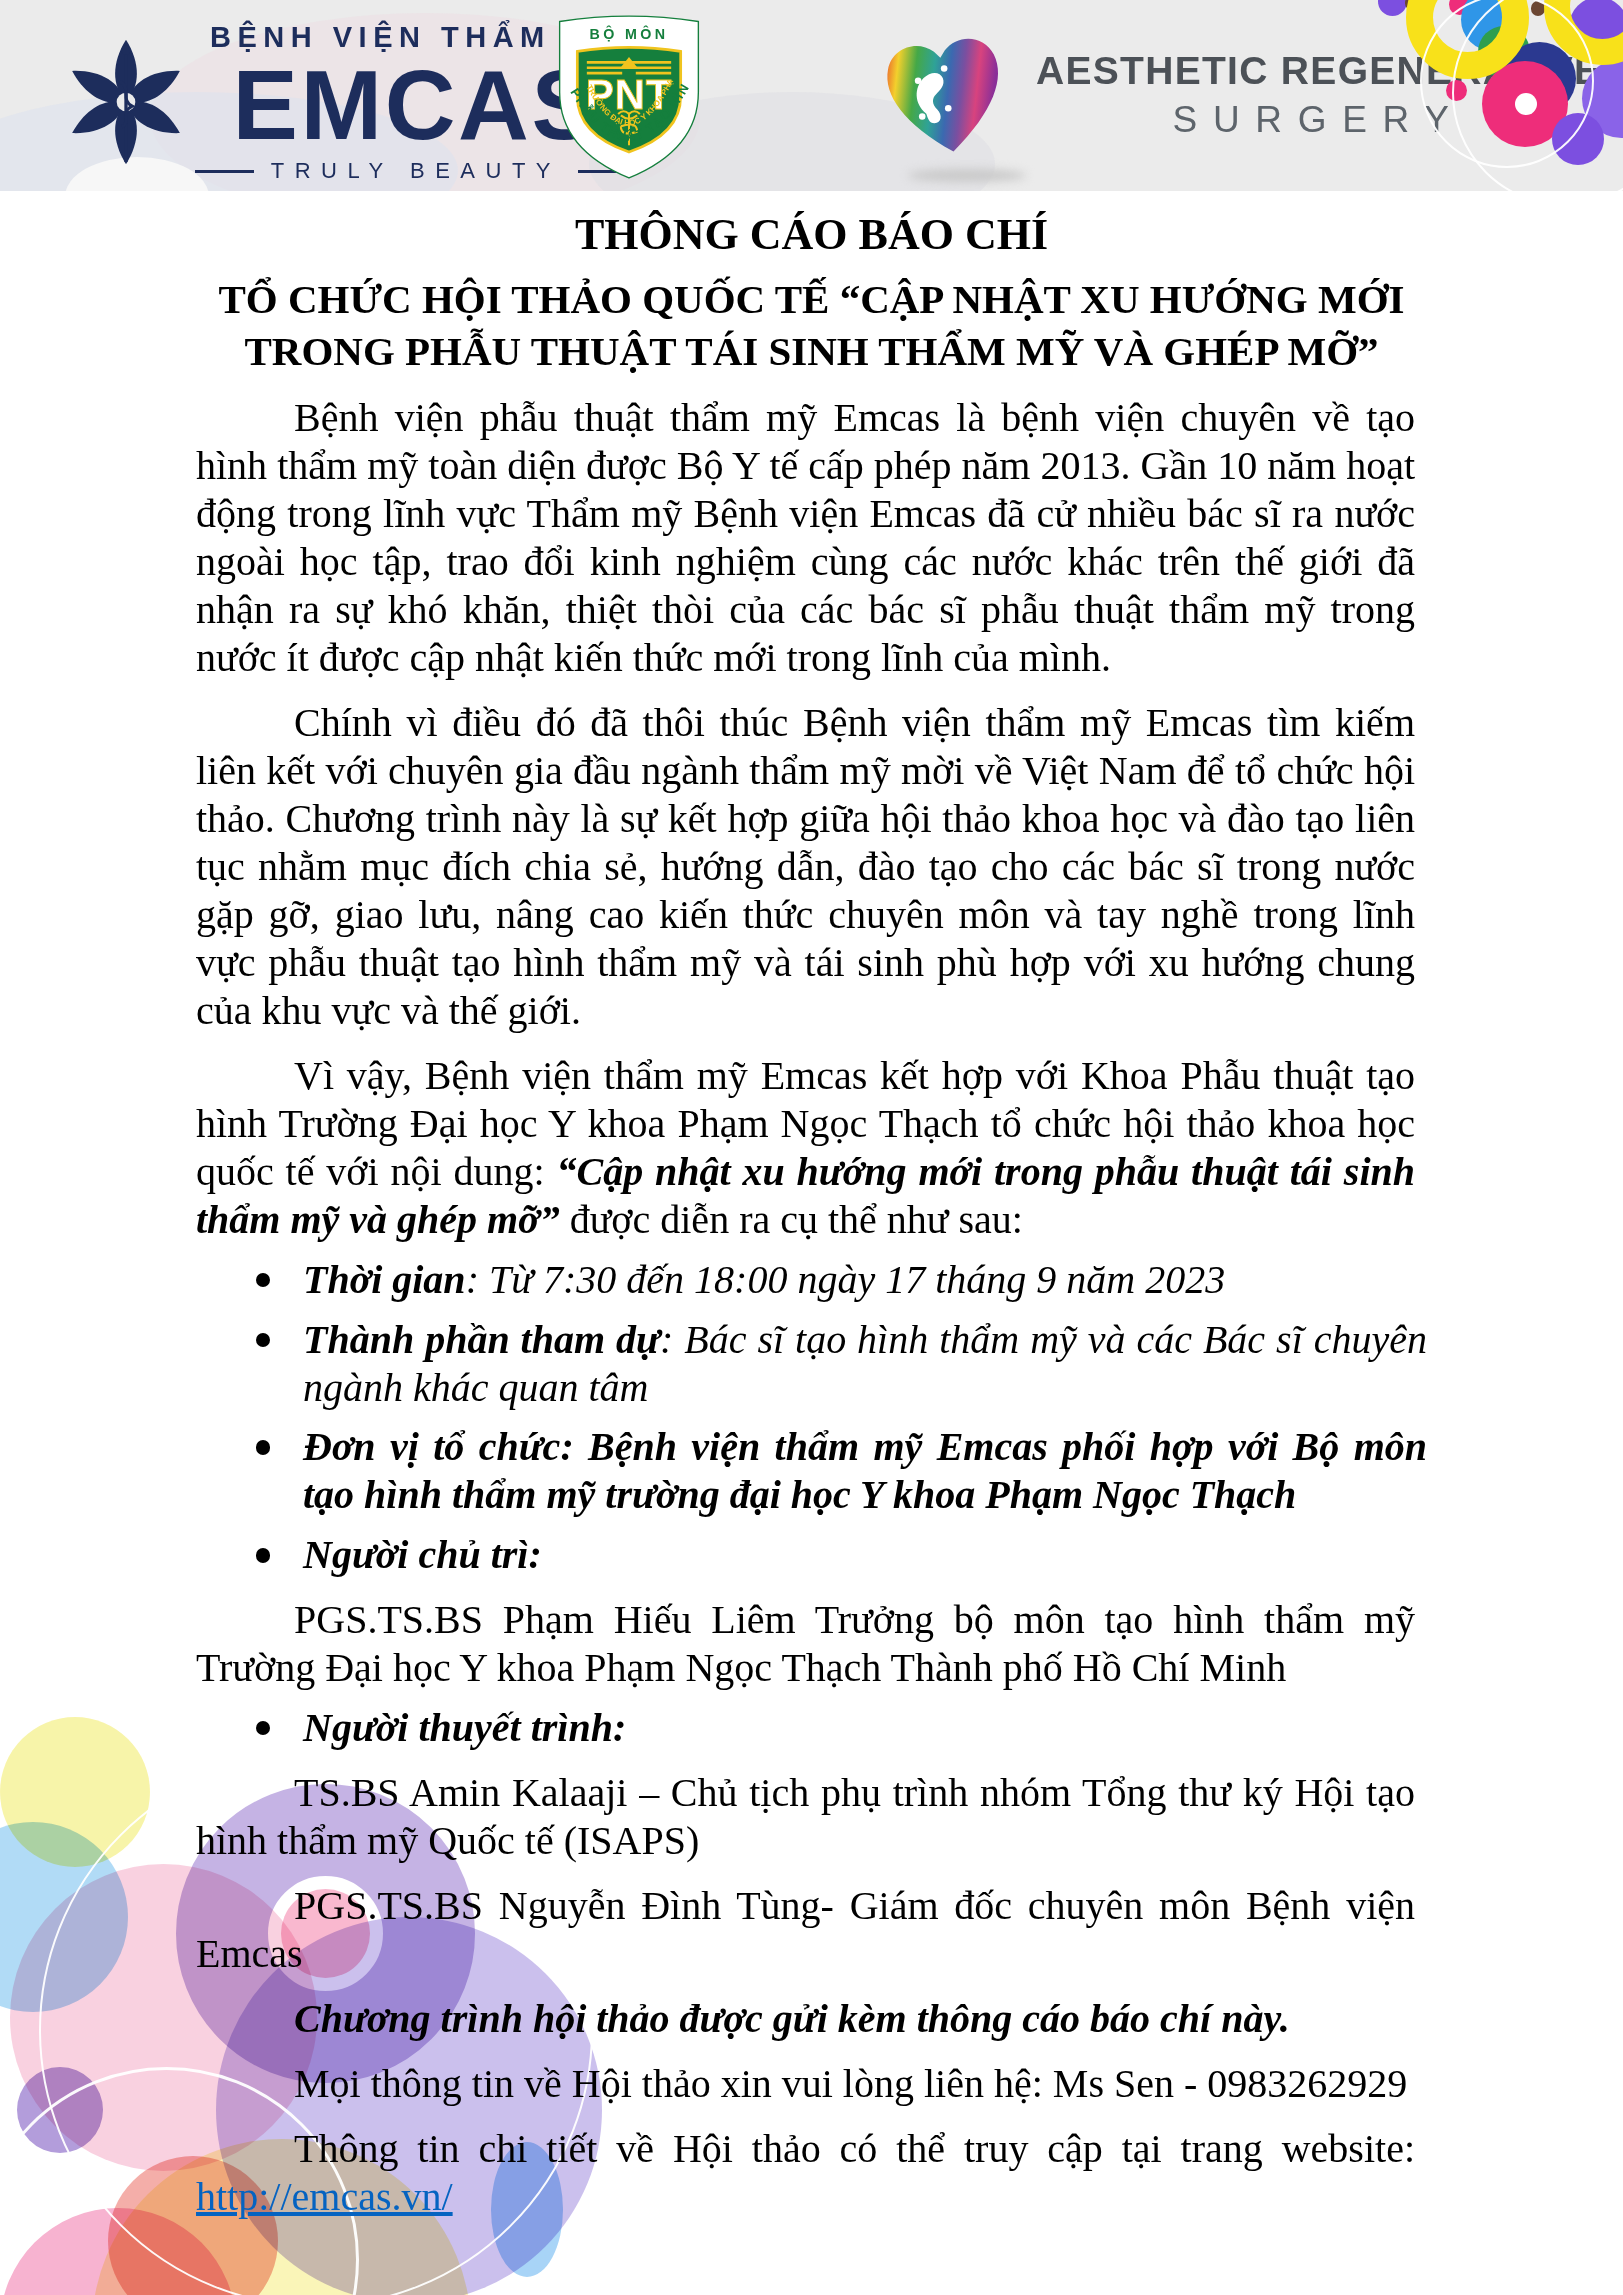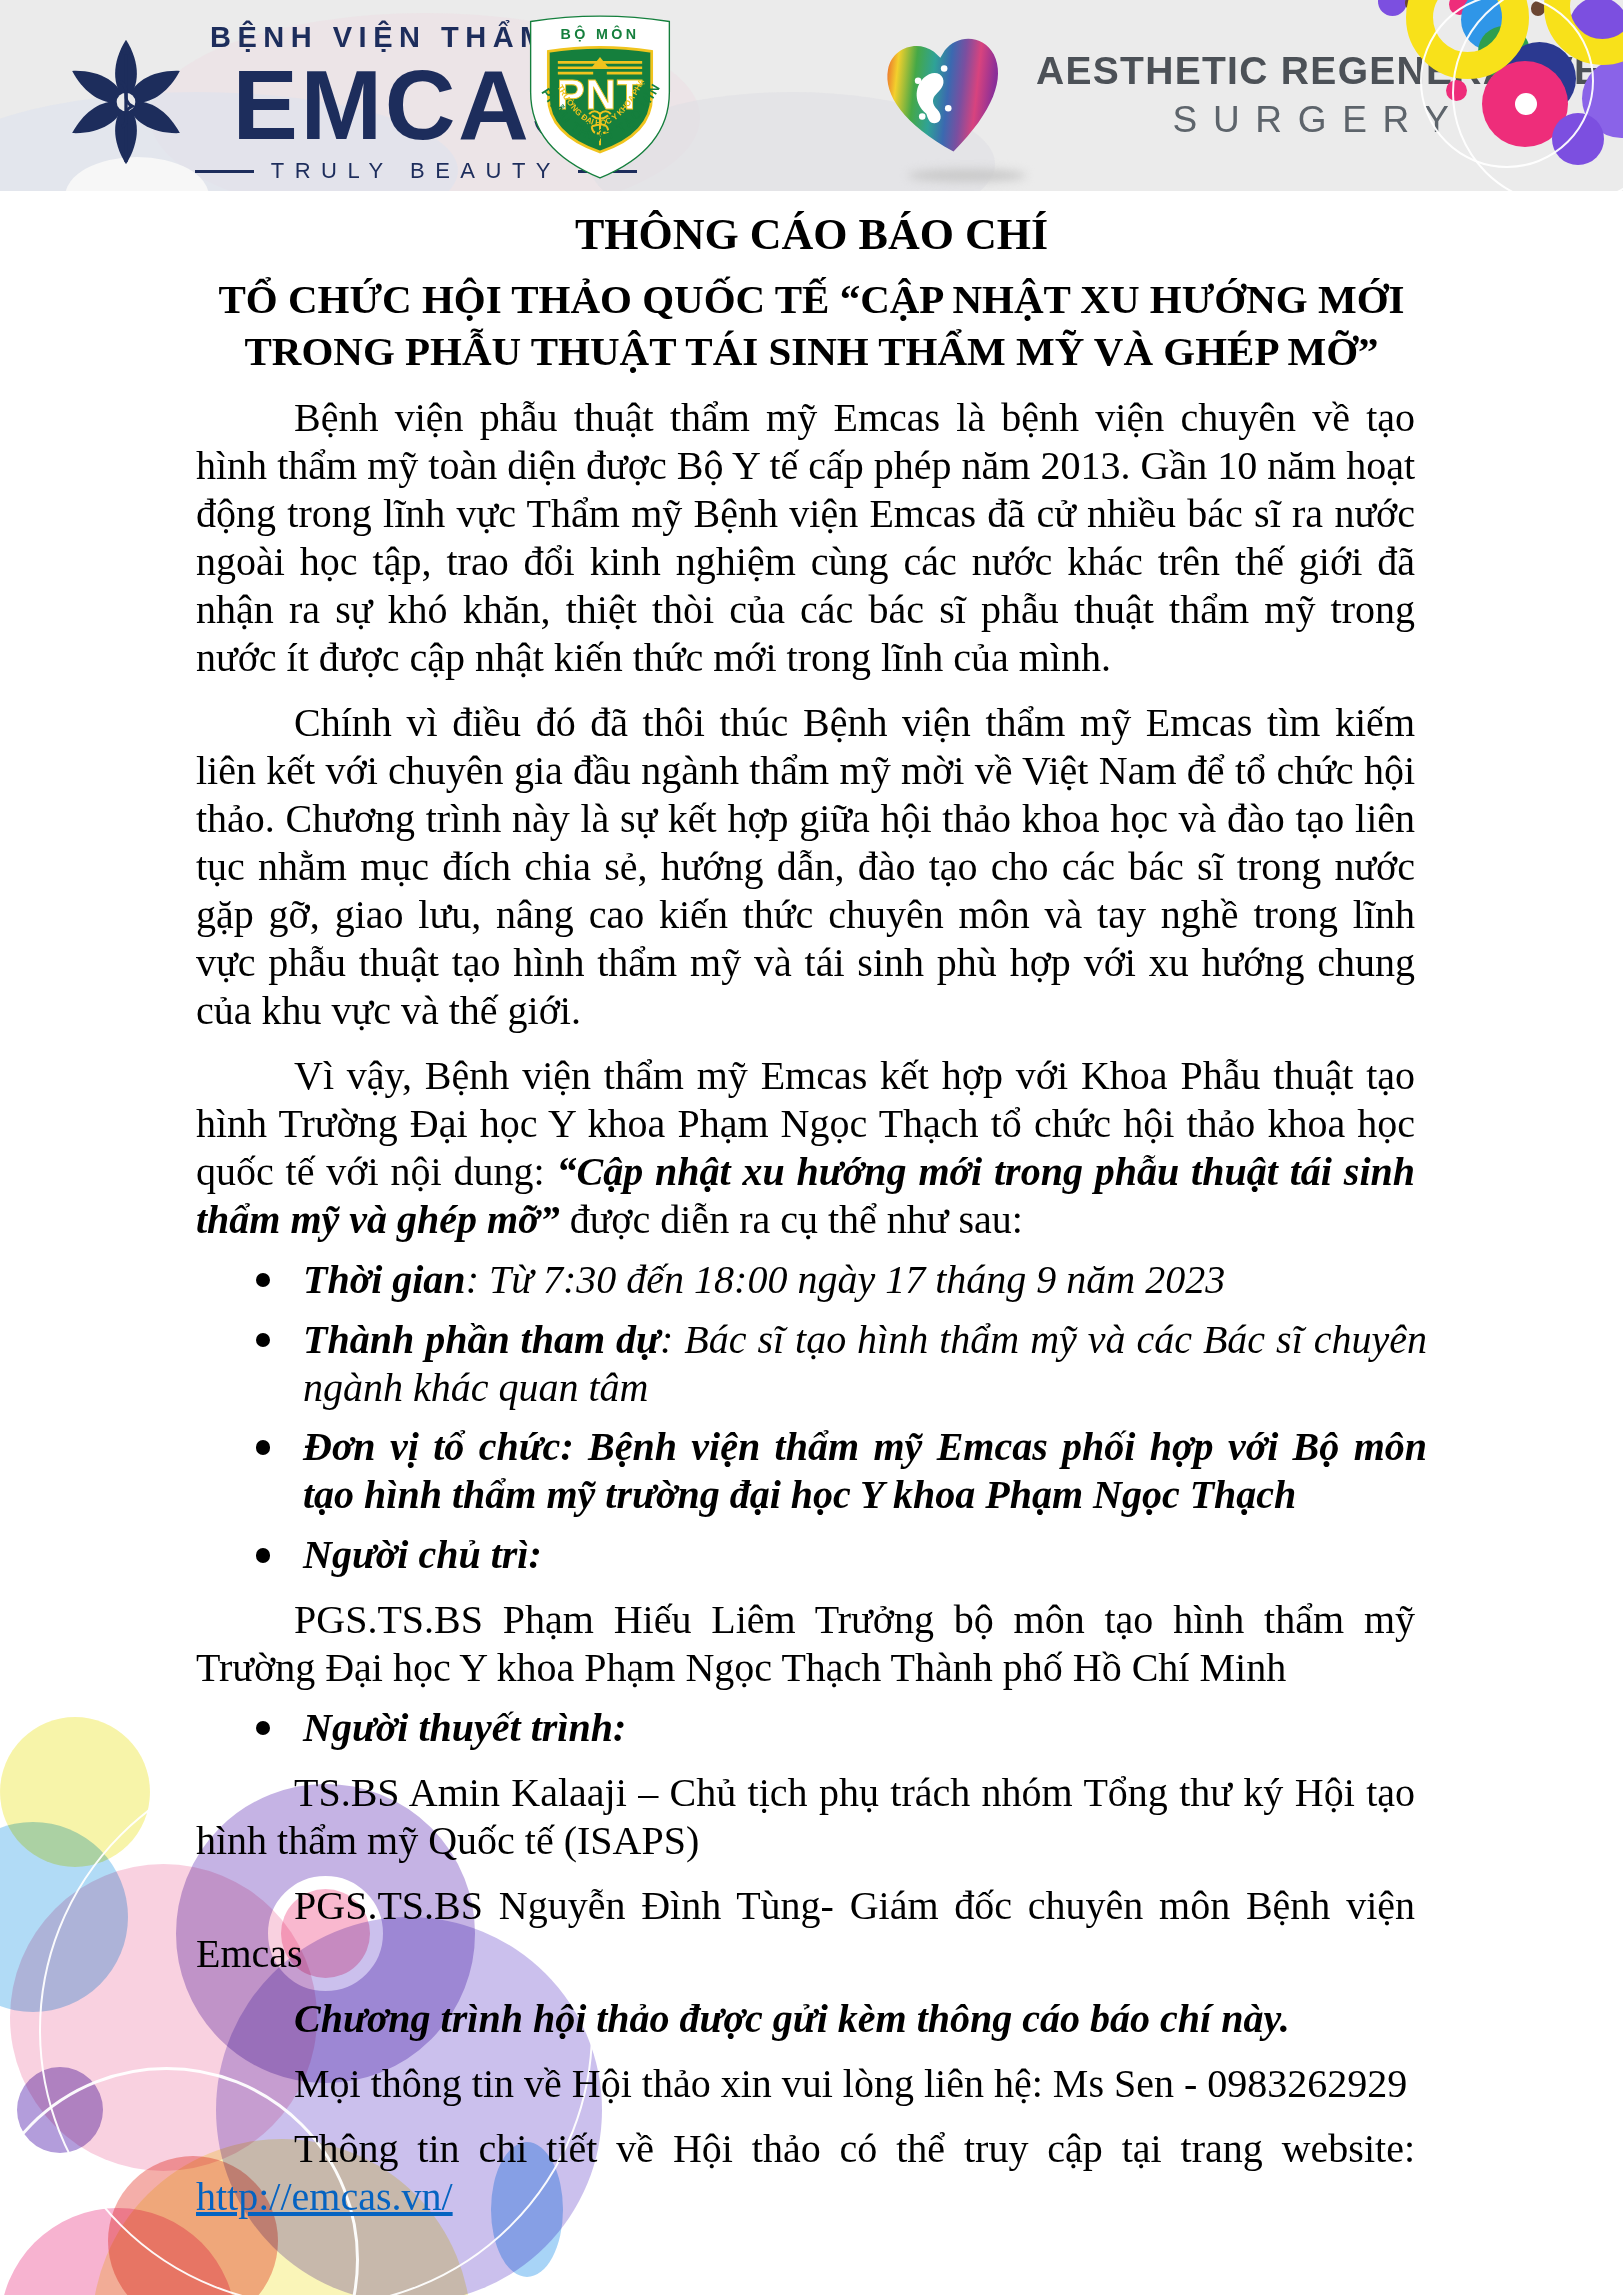--- a/index.html
+++ b/index.html
@@ -14,21 +14,21 @@
   .emcas-line1{font-size:29px;font-weight:bold;letter-spacing:6.5px;}
   .emcas-name{font-size:98px;font-weight:bold;letter-spacing:2.6px;line-height:1.0;margin-top:2.6px;}
   .emcas-tag{display:flex;align-items:center;gap:17px;font-size:22px;letter-spacing:10.5px;margin-top:3.9px;}
   .emcas-tag .dash{display:block;width:59px;height:3.3px;background:#1d2d5c;}
   
   .ars{position:absolute;left:877px;top:23.6px;display:flex;align-items:center;gap:22px;}
   .ars-text{display:flex;flex-direction:column;align-items:center;font-family:"Liberation Sans",sans-serif;}
   .ars-line1{font-size:39px;font-weight:bold;color:#4c5157;letter-spacing:1.3px;}
   .ars-line2{font-size:37px;color:#5d646b;letter-spacing:15.7px;margin-top:6.5px;font-weight:500;}
   .heart-shadow{position:absolute;left:908px;top:169px;width:118px;height:13px;background:#c9c9c9;border-radius:50%;filter:blur(4.6px);}
-  .pnt{position:absolute;left:518px;top:11.8px;text-align:center;}
+  .pnt{position:absolute;left:547px;top:11.8px;text-align:center;}
   
   .content{position:absolute;left:196px;top:191px;width:1231px;z-index:2;
            font-size:40px;line-height:48px;}
   h1.title{font-size:44px;font-weight:bold;text-align:center;margin:19.6px 0 14.4px 0;line-height:48px;}
   h2.subtitle{font-size:41px;font-weight:bold;text-align:center;margin:0 0 3.9px 0;line-height:52px;padding:0 19.6px;}
   p.para{text-align:justify;text-indent:98px;margin:17px 12px 0 0;}
   .em-bi{font-weight:bold;font-style:italic;}
   .b{font-weight:bold;}
   .bullet{position:relative;padding-left:107px;margin:11.8px 0 0 0;text-align:justify;font-style:italic;}
   .bullet .dot{position:absolute;left:60px;top:17px;width:14.4px;height:14.4px;border-radius:50%;background:#000;}
@@ -189,21 +189,21 @@
     <div class="bullet">
       <span class="dot"></span><span class="b">Người chủ trì:</span>
     </div>
 
     <p class="para">PGS.TS.BS Phạm Hiếu Liêm Trưởng bộ môn tạo hình thẩm mỹ Trường Đại học Y khoa Phạm Ngọc Thạch Thành phố Hồ Chí Minh</p>
 
     <div class="bullet">
       <span class="dot"></span><span class="b">Người thuyết trình:</span>
     </div>
 
-    <p class="para">TS.BS Amin Kalaaji – Chủ tịch phụ trách nhóm Tổng thư ký Hội tạo hình thẩm mỹ Quốc tế (ISAPS)</p>
+    <p class="para">TS.BS Amin Kalaaji – Chủ tịch phụ trình nhóm Tổng thư ký Hội tạo hình thẩm mỹ Quốc tế (ISAPS)</p>
     <p class="para">PGS.TS.BS Nguyễn Đình Tùng- Giám đốc chuyên môn Bệnh viện Emcas</p>
 
     <p class="para em-bi">Chương trình hội thảo được gửi kèm thông cáo báo chí này.</p>
 
     <p class="para">Mọi thông tin về Hội thảo xin vui lòng liên hệ: Ms Sen -  0983262929</p>
 
     <p class="para"><span>Thông tin chi tiết về Hội thảo có thể truy cập tại trang website: </span><a class="link" href="#">http://emcas.vn/</a></p>
 
   </div>
 </div>

